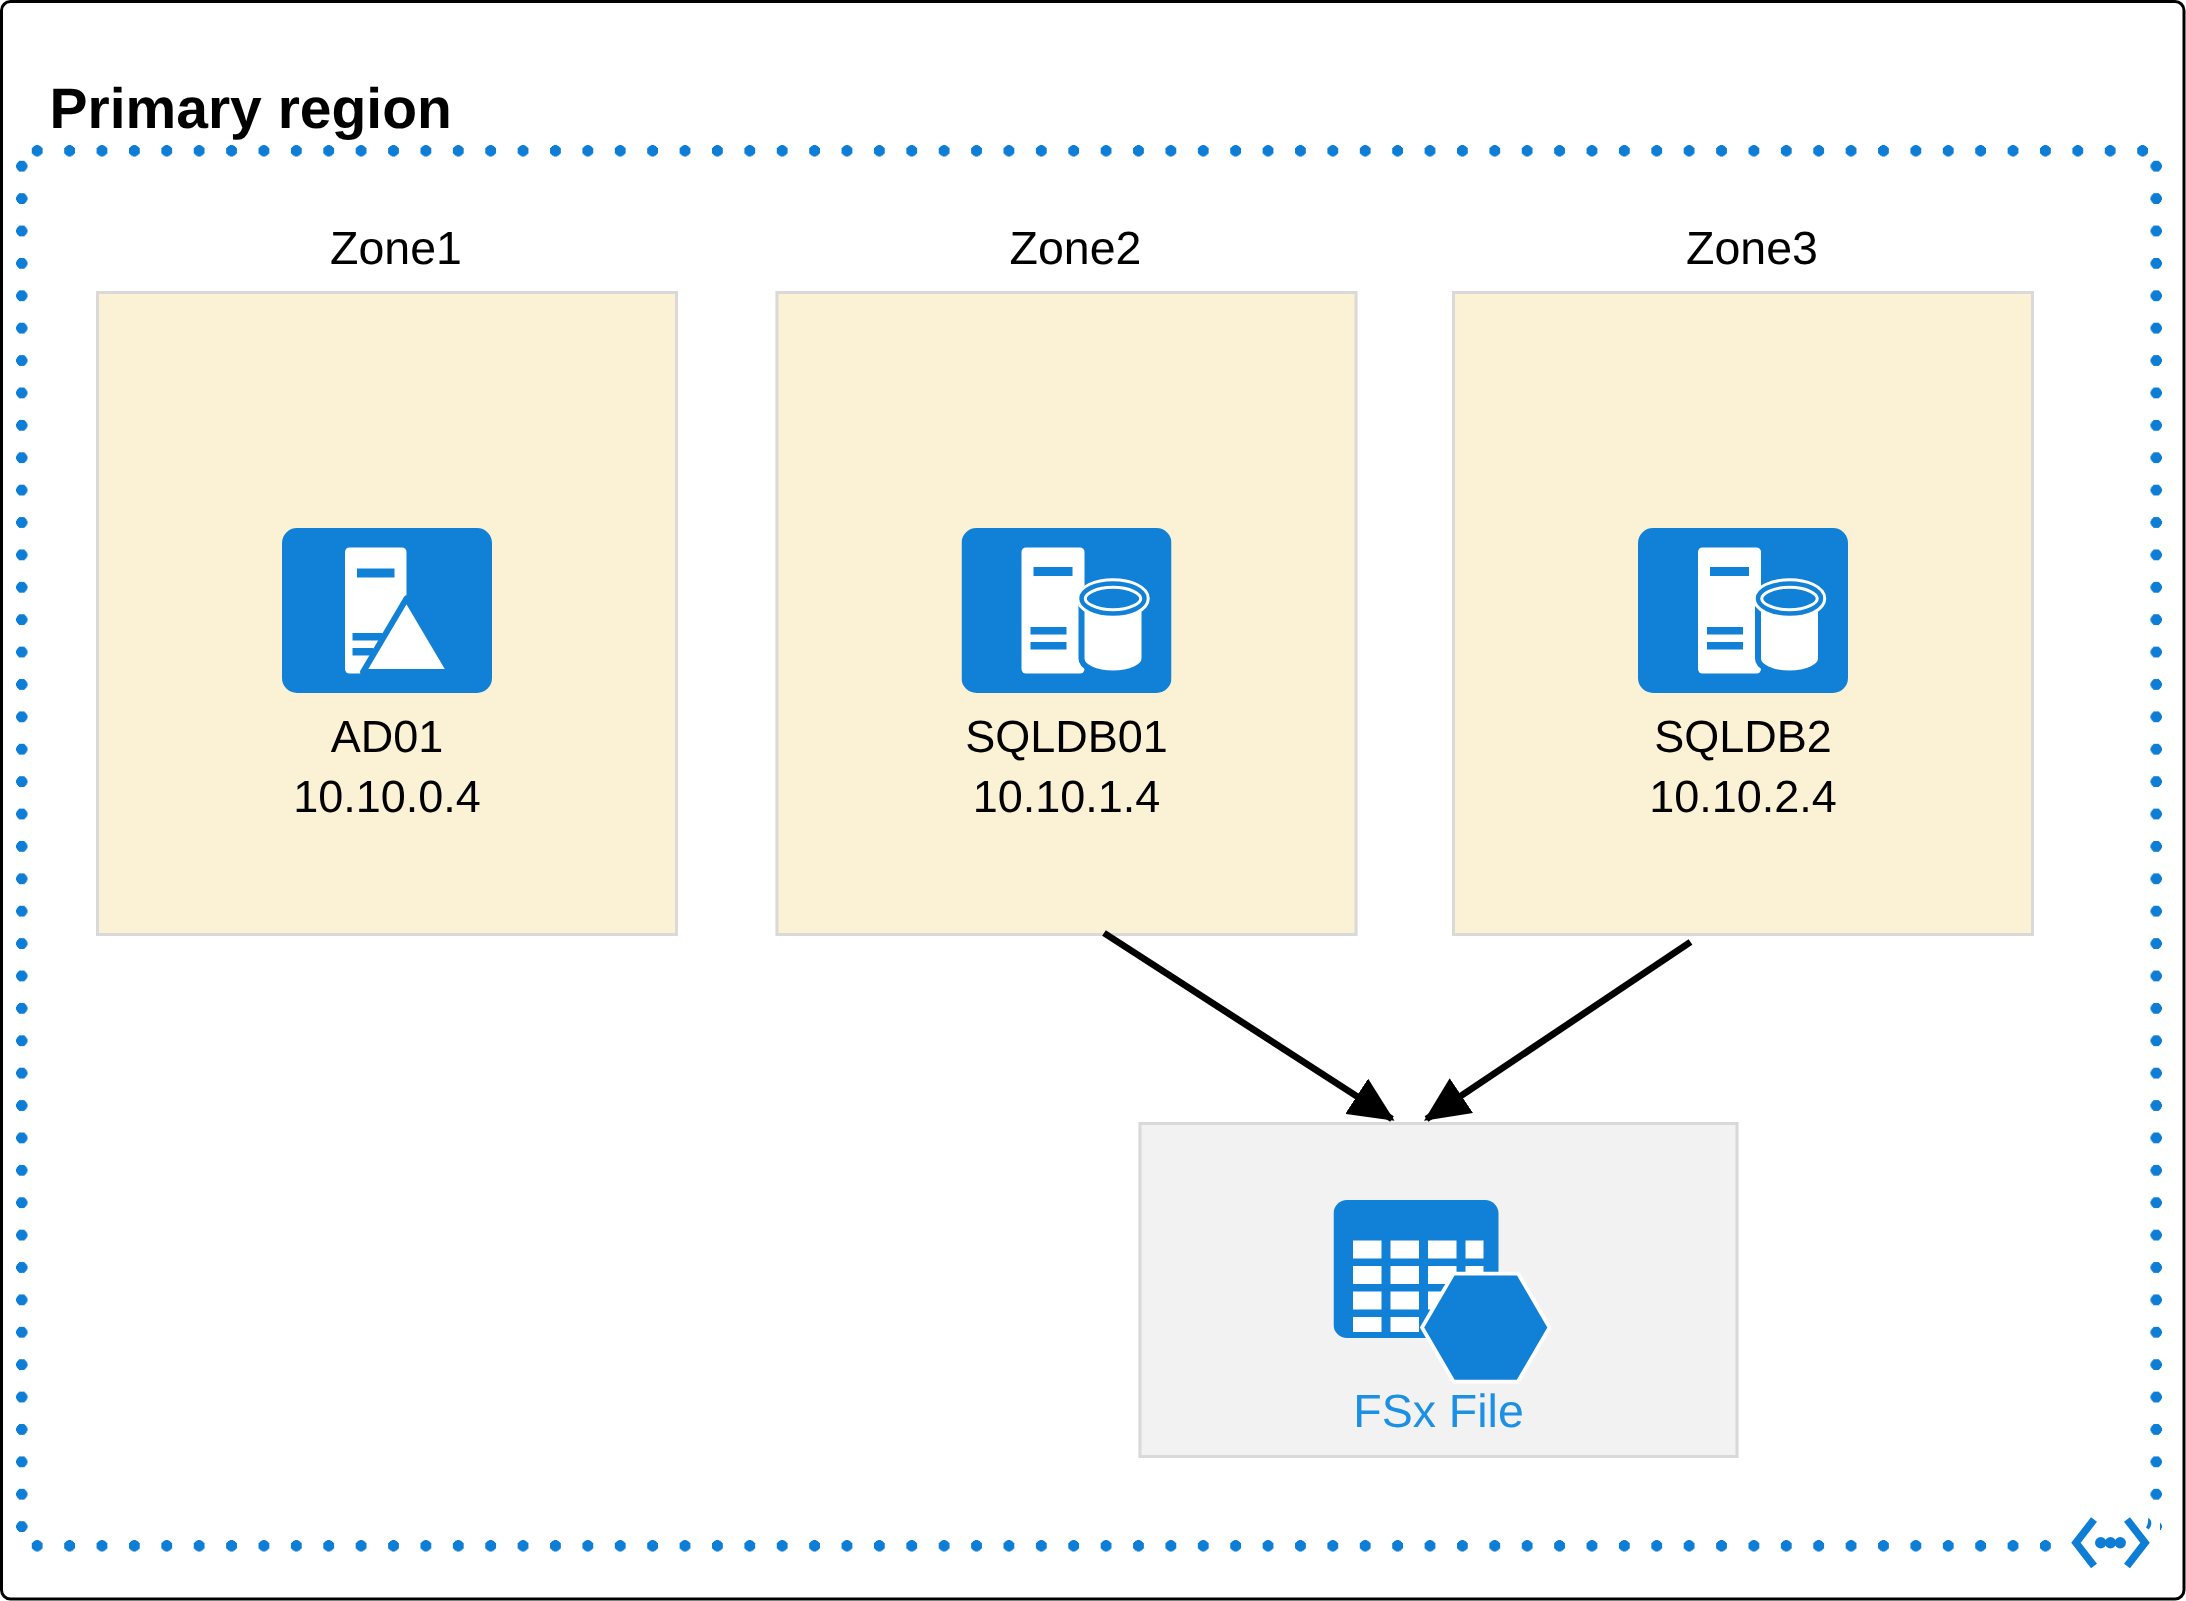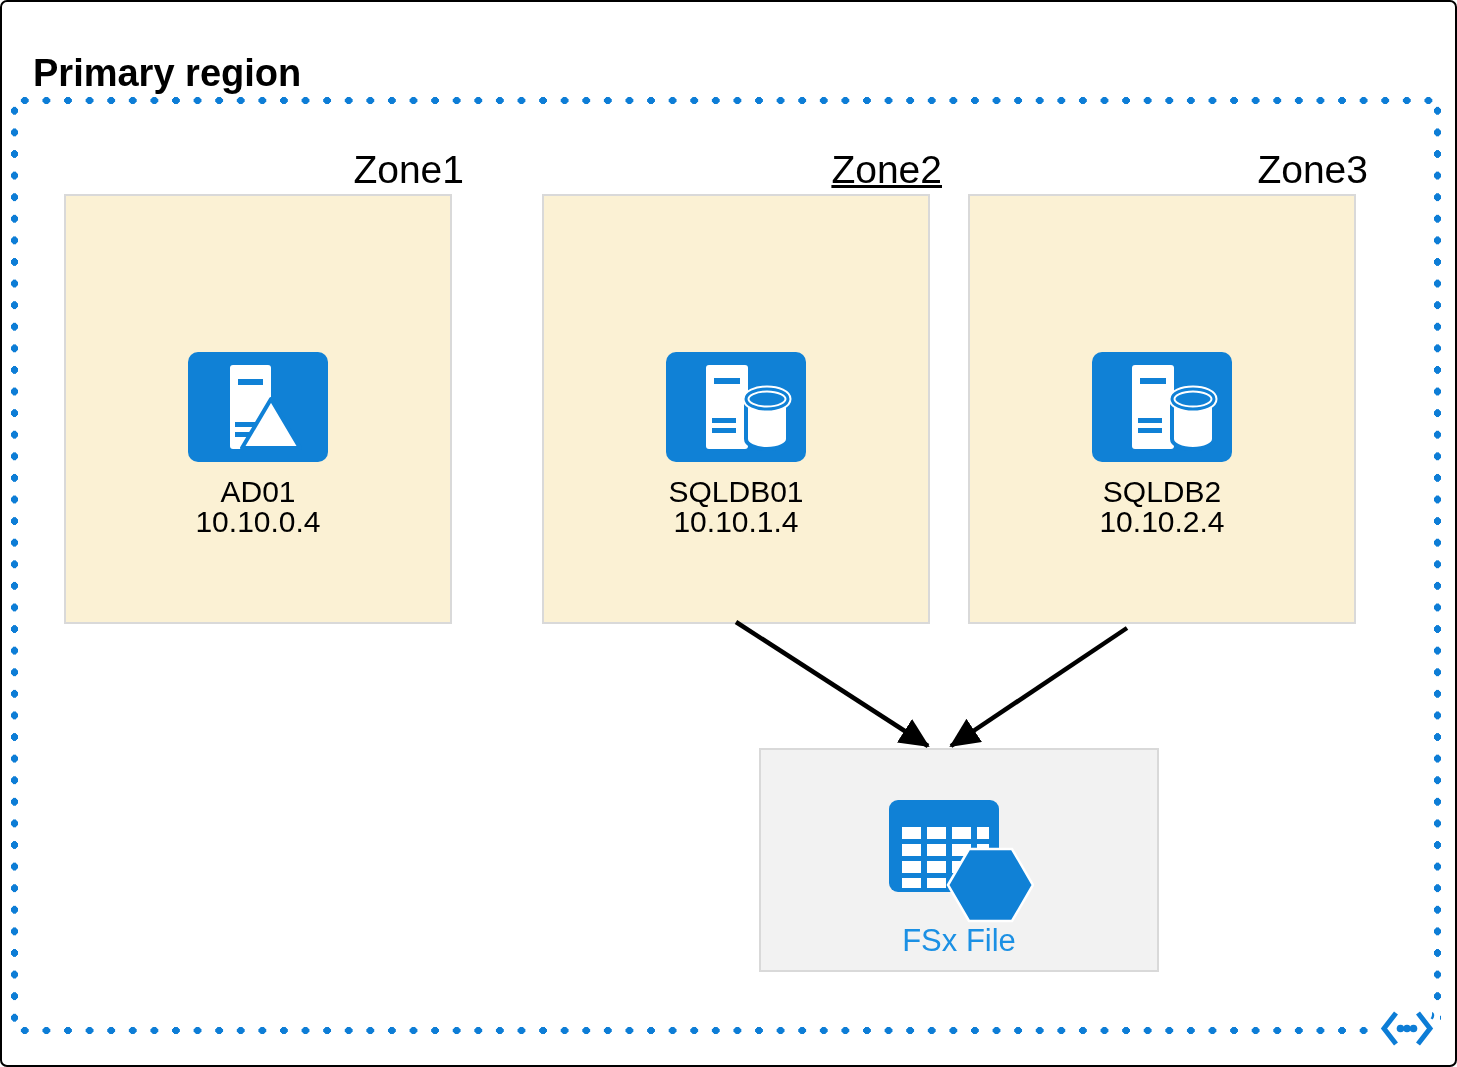--- a/index.html
+++ b/index.html
@@ -33,37 +33,37 @@
     background-image:radial-gradient(circle 3.8px at center,#0d7dd6 98%,rgba(13,125,214,0) 100%);
     background-size:9px 21.6px;background-repeat:repeat-y;
   }
   .dot-top{top:-4.5px;}
   .dot-bottom{bottom:-4.5px;}
   .dot-left{left:-4.5px;}
   .dot-right{right:-4.5px;}
 
   .zone-label{
     position:absolute;top:148px;width:400px;
-    text-align:right;font-size:39px;color:#000;
+    text-align:center;font-size:31px;color:#000;
   }
   .zone{
     position:absolute;top:194px;width:388px;height:430px;
     background:#fbf1d4;border:2px solid #d9d9d9;box-sizing:border-box;
   }
   .zone-1,.zone-label-1{left:64px;}
-  .zone-2,.zone-label-2{left:542px;text-decoration:underline;}
+  .zone-2,.zone-label-2{left:517px;}
   .zone-3,.zone-label-3{left:968px;}
 
   .node{
     position:absolute;left:0;right:0;top:156px;
     display:flex;flex-direction:column;align-items:center;
   }
   .node-icon{width:140px;height:110px;display:block;}
   .node-name{margin-top:15px;font-size:30px;line-height:1.0;}
-  .node-ip{font-size:30px;line-height:1.0;}
+  .node-ip{margin-top:10px;font-size:30px;line-height:1.0;}
 
   .fsx-box{
     position:absolute;left:759px;top:748px;width:400px;height:224px;
     background:#f2f2f2;border:2px solid #d9d9d9;box-sizing:border-box;
   }
   .fsx-icon{position:absolute;left:128px;top:50px;width:145px;height:123px;}
   .fsx-label{
     position:absolute;left:0;right:0;bottom:11px;
     text-align:center;font-size:31px;color:#1b90e4;
   }

